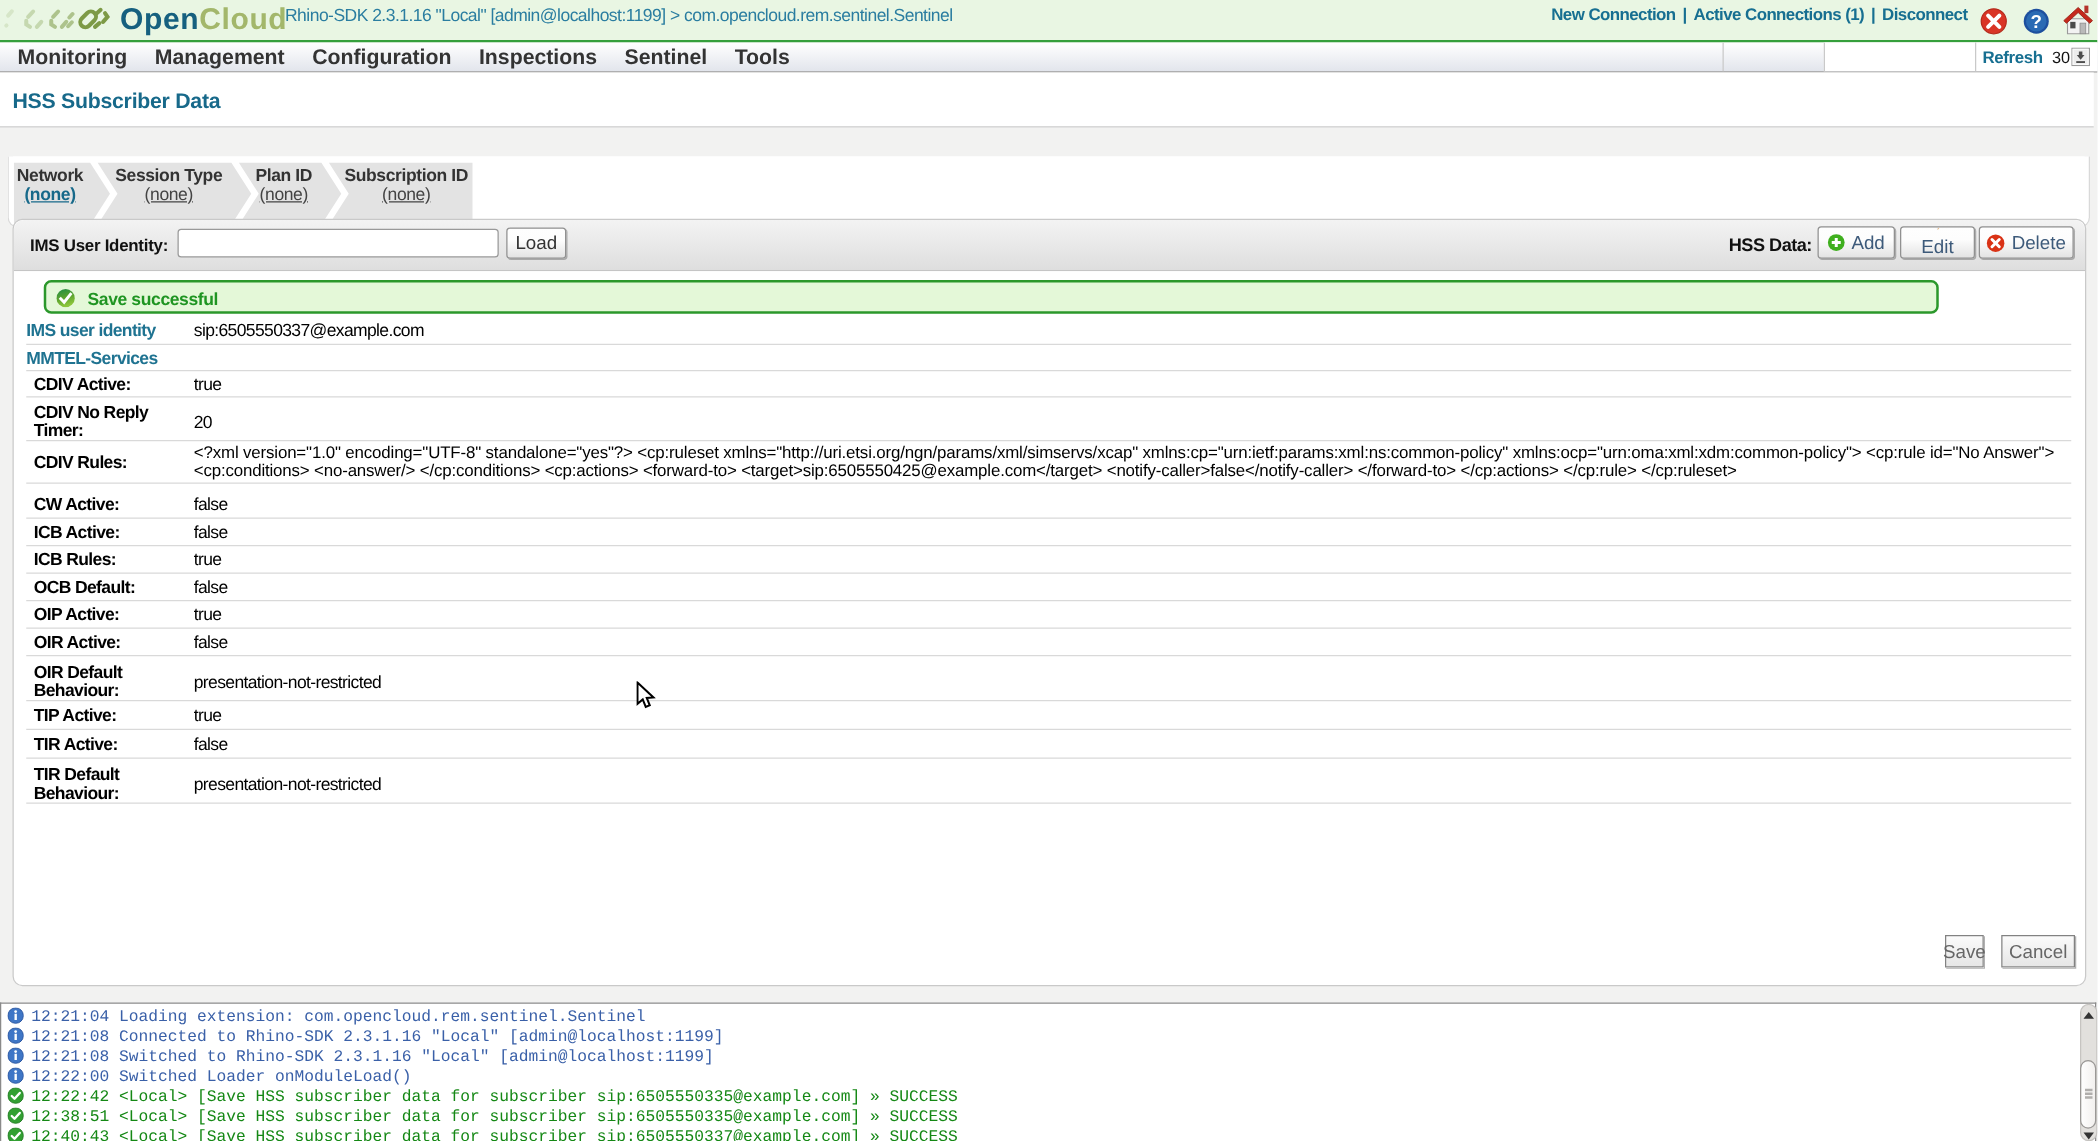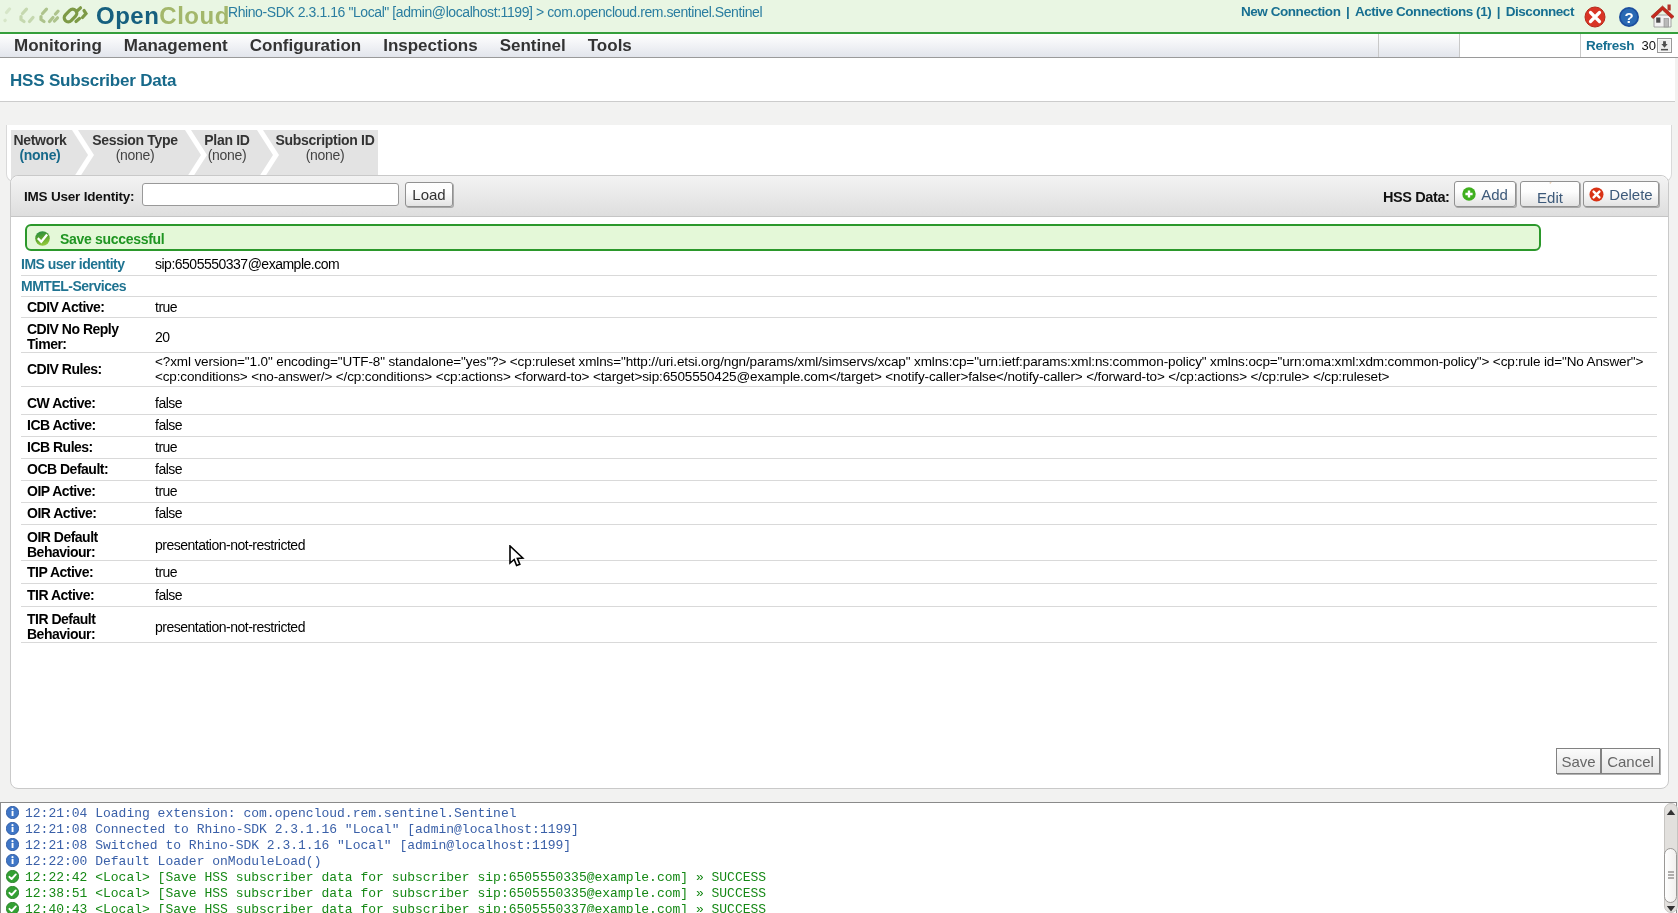--- a/index.html
+++ b/index.html
@@ -27,35 +27,35 @@
 .refresh svg { position:absolute; left:1656.5px; top:4px; }
 
 
 .hstrip { position:absolute; left:0; top:58px; width:1675px; height:44px; background:#fff; border-bottom:1px solid #ccc; }
 .hstrip h1 { position:absolute; left:10px; top:13px; font-size:17px; letter-spacing:-0.2px; color:#17698a; }
 
 
 .tabbox { position:absolute; left:6px; top:102px; width:1666px; height:57px; background:#fff; border:1px solid #d9d9d9; border-top:none; border-radius:0 0 8px 8px;margin-top:23px; }
 .tabtxt { position:absolute; text-align:center; transform:translateX(-50%); line-height:15px; letter-spacing:-0.3px; white-space:nowrap; }
 .tabtxt .l1 { font-size:14px; font-weight:bold; color:#333; }
-.tabtxt .l2 { font-size:14px; color:#444; }
+.tabtxt .l2 { font-size:14px; color:#444;text-decoration:underline; }
 .tabtxt .l2.on { color:#17698a; font-weight:bold; }
 
 
 .panel { position:absolute; left:10px; top:175px; width:1659px; height:614px; background:#fff; border:1px solid #c9c9c9; border-radius:8px; }
 .toolbar { position:absolute; left:0; top:0; width:100%; height:41px; background:linear-gradient(#f3f3f3,#dedede); border-bottom:1px solid #c5c5c5; border-radius:8px 8px 0 0; }
 .tlabel { position:absolute; left:13px; top:13px; font-size:13.5px; letter-spacing:-0.2px; font-weight:bold; color:#111; }
 .tinput { position:absolute; left:131px; top:7px; width:257px; height:23px; border:1px solid #999; border-radius:3px; background:#fff; }
 .btn { position:absolute; border:1px solid #919191; border-radius:3px; background:linear-gradient(#fefefe,#fdfdfd 40%,#e3e3e3); box-shadow:1px 1px 0 rgba(120,120,120,.55); font-size:15px; color:#3d5a7a; text-align:center; display:flex; align-items:center; justify-content:center; }
 .loadbtn { left:394px; top:6px; width:48px; height:25px; color:#333; }
 .hsslabel { position:absolute; left:1372px; top:13px; font-size:14.5px; letter-spacing:-0.4px; font-weight:bold; color:#111; }
 .abtn { top:5px; height:26px; gap:5px; }
 
 
-.okbox { position:absolute; left:14px; top:48px; width:1516px; height:27px; border:2px solid #2b982b; border-radius:6px; background:#e4f8d8;padding-left:28px; }
+.okbox { position:absolute; left:24px; top:48px; width:1516px; height:27px; border:2px solid #2b982b; border-radius:6px; background:#e4f8d8;padding-left:28px; }
 .okbox span { position:absolute; left:33px; top:4.5px; font-size:14px; letter-spacing:-0.3px; font-weight:bold; color:#1f9522; }
 
 
 .row { position:absolute; left:10px; width:1636px; border-bottom:1px solid #d9d9d9; display:flex; align-items:center; }
 .row .lab { width:134px; flex:none; font-weight:bold; font-size:14px; letter-spacing:-0.5px; color:#000; line-height:15px; }
 .row .lab.sub { padding-left:6px; }
 .row .lab.teal { color:#1f7391; }
 .row .val { font-size:14px; letter-spacing:-0.5px; color:#000; line-height:15px; }
 .xml { font-size:13.5px; line-height:15px; }
 .xl { white-space:nowrap; font-size:13.5px; }
@@ -269,29 +269,29 @@
     </div>
   <div class="row" style="top:408px; height:23px">
       <div class="lab sub">TIR Active:</div>
       <div class="val">false</div>
     </div>
   <div class="row" style="top:431px; height:36px; padding-top:5px">
       <div class="lab sub">TIR Default Behaviour:</div>
       <div class="val">presentation-not-restricted</div>
     </div>
 
-  <div class="scbtn" style="left:1545px; top:572px; width:45px; height:26px;">Save</div>
+  <div class="scbtn" style="left:1545px; top:572px; width:31px; height:26px;">Save</div>
   <div class="scbtn" style="left:1590px; top:572px; width:59px; height:26px;">Cancel</div>
 </div>
 
 <div class="console">
   <div class="cline info" style="top:3px">12:21:04 Loading extension: com.opencloud.rem.sentinel.Sentinel</div>
   <div class="cline info" style="top:19px">12:21:08 Connected to Rhino-SDK 2.3.1.16 "Local" [admin@localhost:1199]</div>
   <div class="cline info" style="top:35px">12:21:08 Switched to Rhino-SDK 2.3.1.16 "Local" [admin@localhost:1199]</div>
-  <div class="cline info" style="top:51px">12:22:00 Default Loader onModuleLoad()</div>
+  <div class="cline info" style="top:51px">12:22:00 Switched Loader onModuleLoad()</div>
   <div class="cline ok" style="top:67px">12:22:42 &lt;Local&gt; [Save HSS subscriber data for subscriber sip:6505550335@example.com] » SUCCESS</div>
   <div class="cline ok" style="top:83px">12:38:51 &lt;Local&gt; [Save HSS subscriber data for subscriber sip:6505550335@example.com] » SUCCESS</div>
   <div class="cline ok" style="top:99px">12:40:43 &lt;Local&gt; [Save HSS subscriber data for subscriber sip:6505550337@example.com] » SUCCESS</div>
   <svg class="cicon" style="top:3px" width="13" height="13" viewBox="0 0 13 13">
       <circle cx="6.5" cy="6.5" r="6.2" fill="#3f76c6"></circle>
       <circle cx="6.5" cy="6.5" r="6.2" fill="none" stroke="#2c57a0" stroke-width="0.8"></circle>
       <rect x="5.6" y="5" width="1.9" height="5" fill="#fff"></rect>
       <circle cx="6.5" cy="3.2" r="1.1" fill="#fff"></circle>
     </svg>
   <svg class="cicon" style="top:19px" width="13" height="13" viewBox="0 0 13 13">

